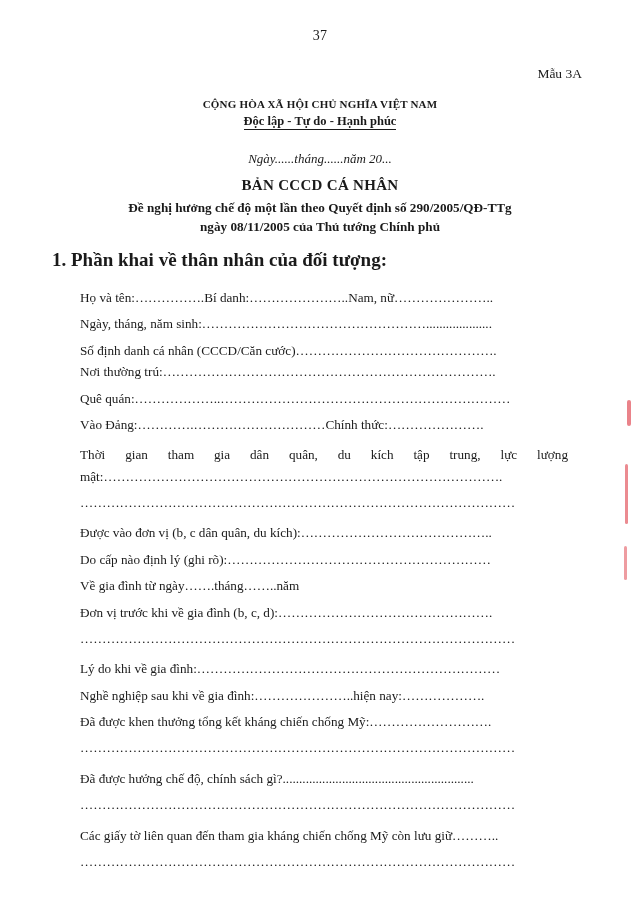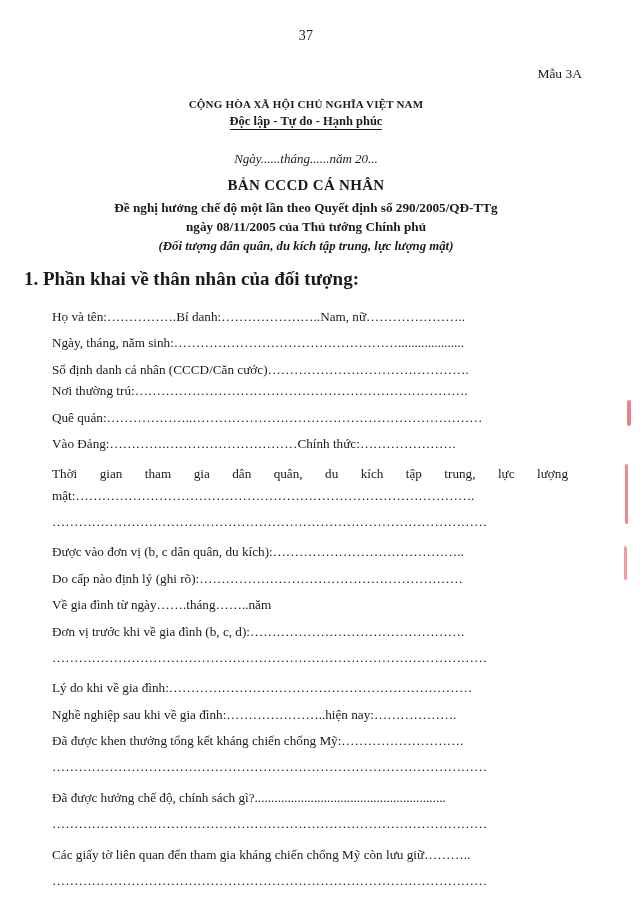--- a/index.html
+++ b/index.html
@@ -13,21 +13,21 @@
     font-family: "Liberation Serif", "DejaVu Serif", serif;
     color: #1a1a1a;
     position: relative;
     overflow: hidden;
   }
   .page {
     position: relative;
     width: 640px;
     height: 899px;
     box-sizing: border-box;
-    padding: 28px 52px 0 24px;
+    padding: 28px 52px 0 52px;
   }
   .page-number {
     text-align: center;
     font-size: 14px;
     margin: 0 0 22px 0;
     letter-spacing: 0.3px;
   }
   .form-code {
     text-align: right;
     font-size: 13.5px;
@@ -133,21 +133,20 @@
   <div class="nation-title">CỘNG HÒA XÃ HỘI CHỦ NGHĨA VIỆT NAM</div>
   <div class="nation-motto">
     <span class="motto-underline">Độc lập - Tự do - Hạnh phúc</span>
   </div>
 
   <div class="date-line">Ngày......tháng......năm 20...</div>
 
   <div class="doc-title">BẢN CCCD CÁ NHÂN</div>
   <div class="doc-sub1">Đề nghị hưởng chế độ một lần theo Quyết định số 290/2005/QĐ-TTg</div>
   <div class="doc-sub2">ngày 08/11/2005 của Thủ tướng Chính phủ</div>
-  <div class="doc-sub3">(Đối tượng dân quân, du kích tập trung, lực lượng mật)</div>
 
   <div class="section-heading">1. Phần khai về thân nhân của đối tượng:</div>
 
   <div class="field-list">
     <div class="field-line">Họ và tên:…………….Bí danh:…………………..Nam, nữ…………………..</div>
     <div class="field-line">Ngày, tháng, năm sinh:……………………………………………....................</div>
     <div class="field-line tight">Số định danh cá nhân (CCCD/Căn cước)……………………………………….</div>
     <div class="field-line">Nơi thường trú:………………………………………………………………….</div>
     <div class="field-line">Quê quán:………………..…………………………………………………………</div>
     <div class="field-line">Vào Đảng:………….…………………………Chính thức:………………….</div>

